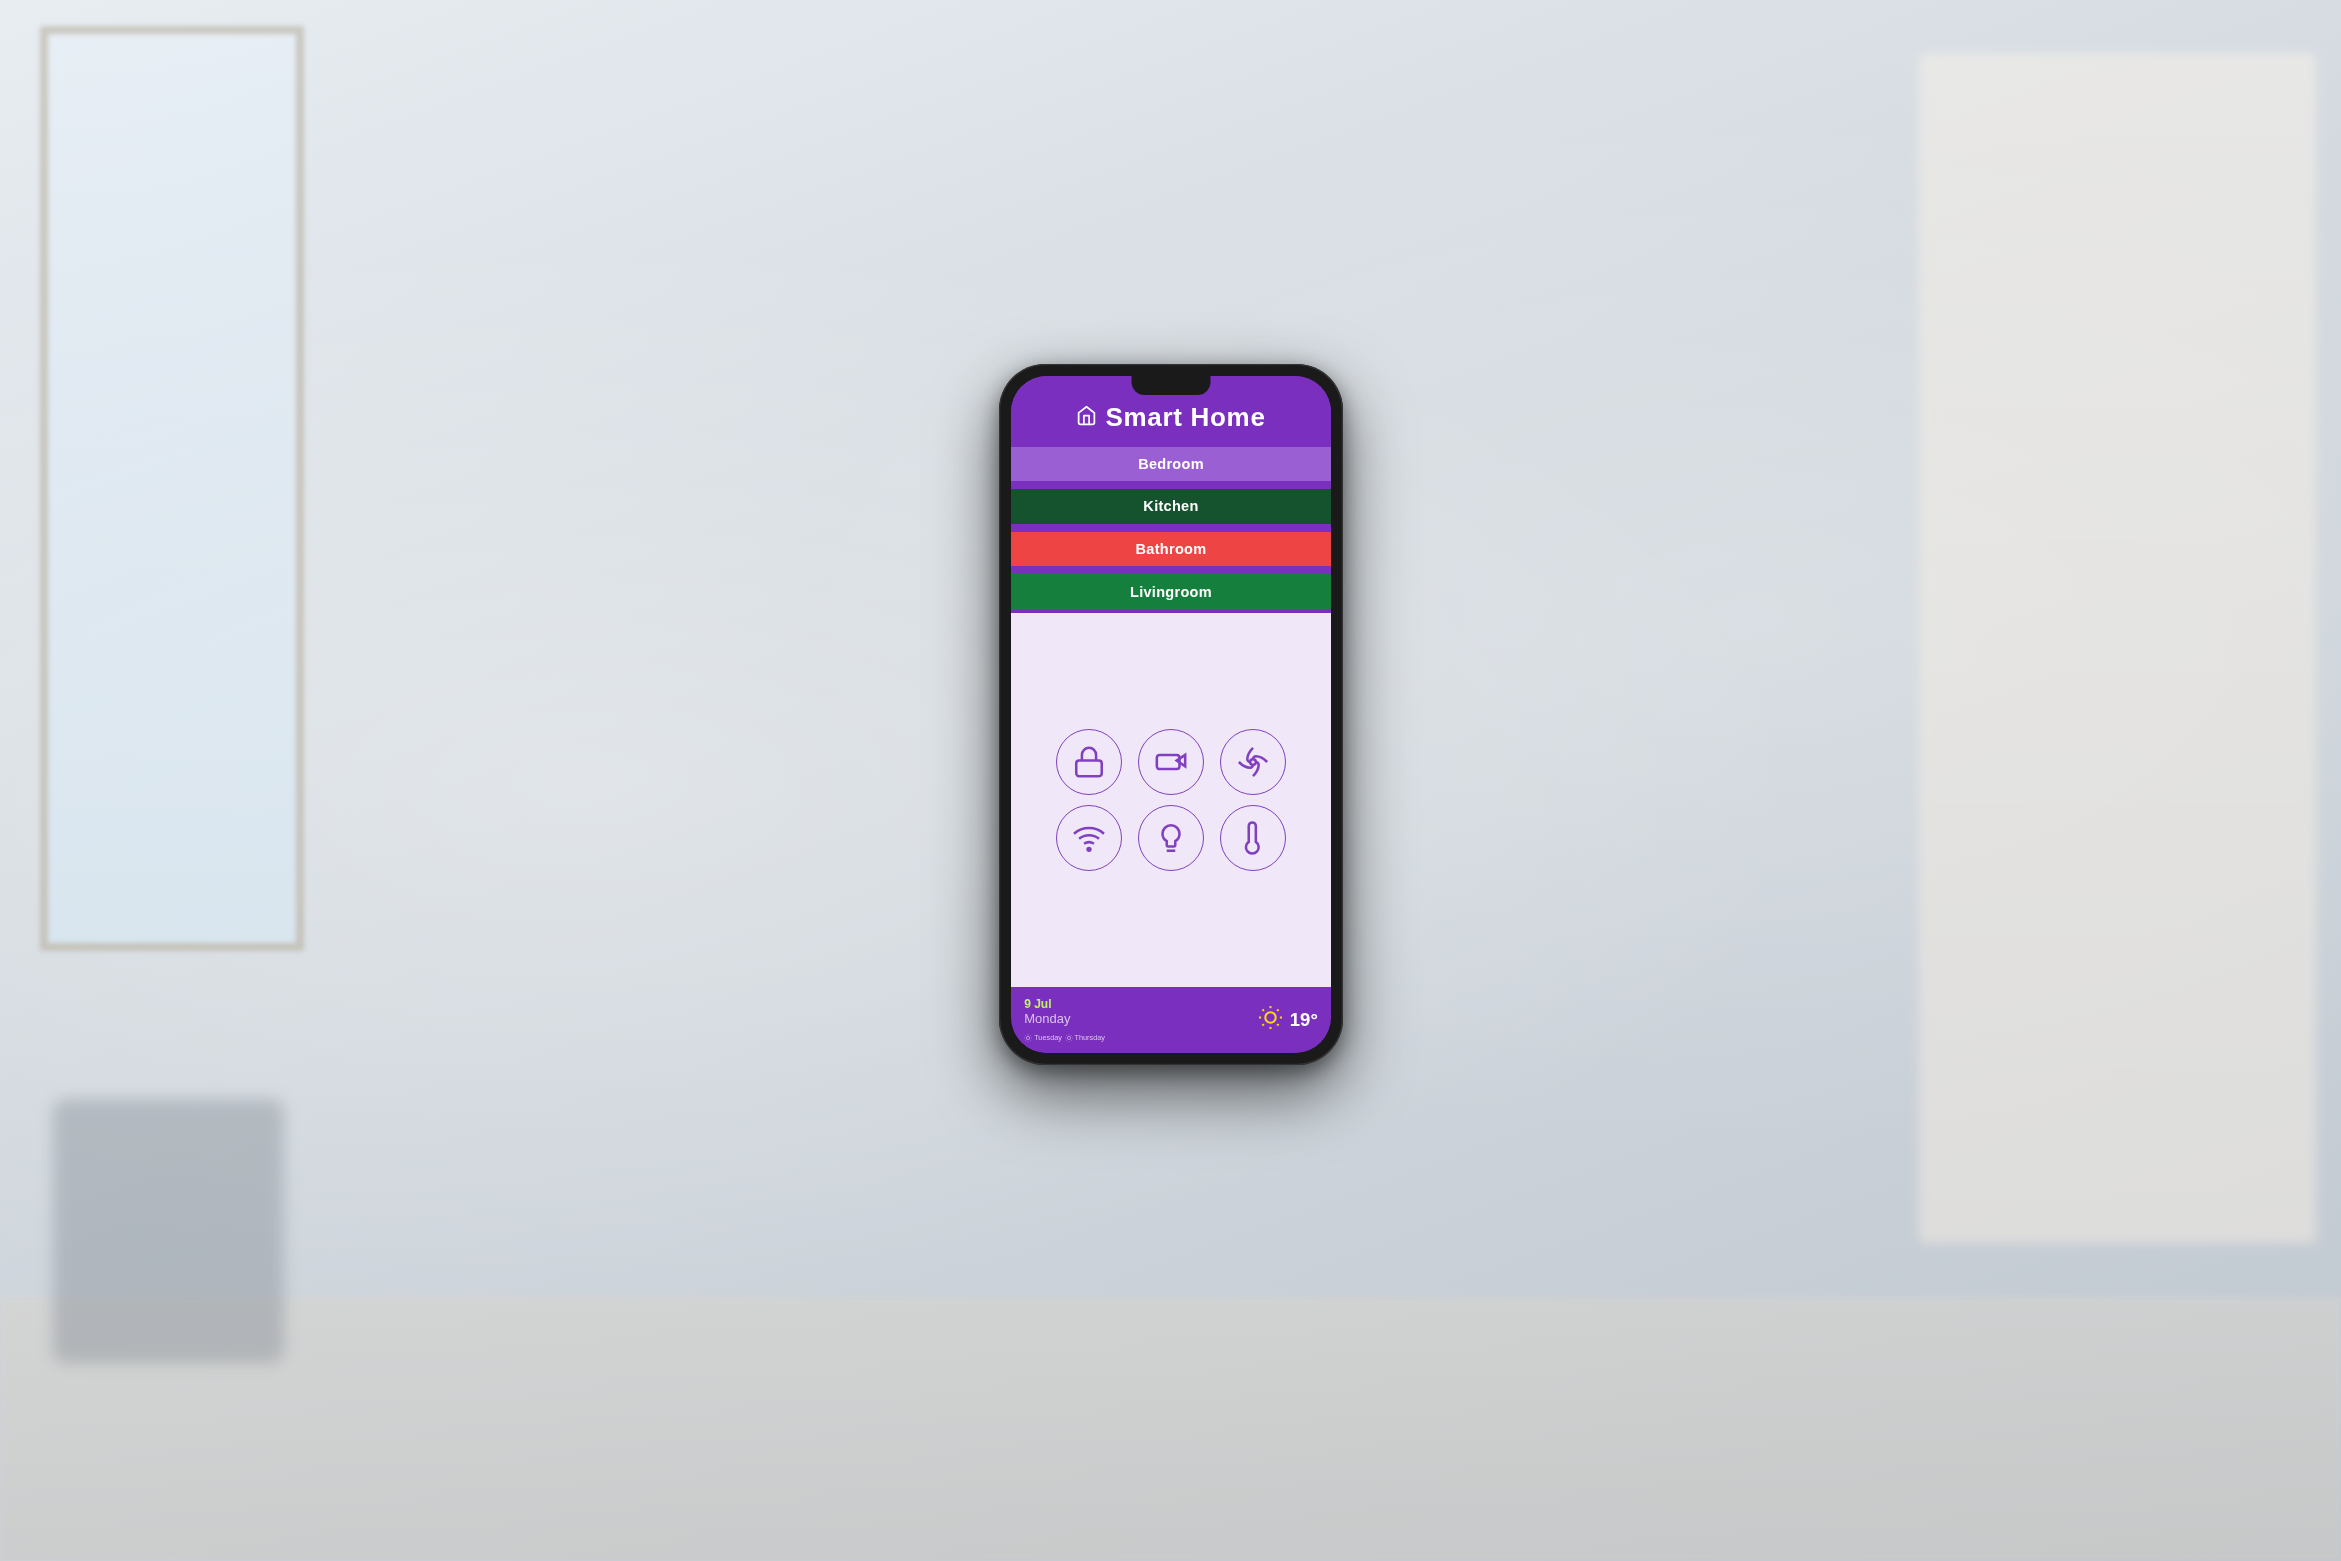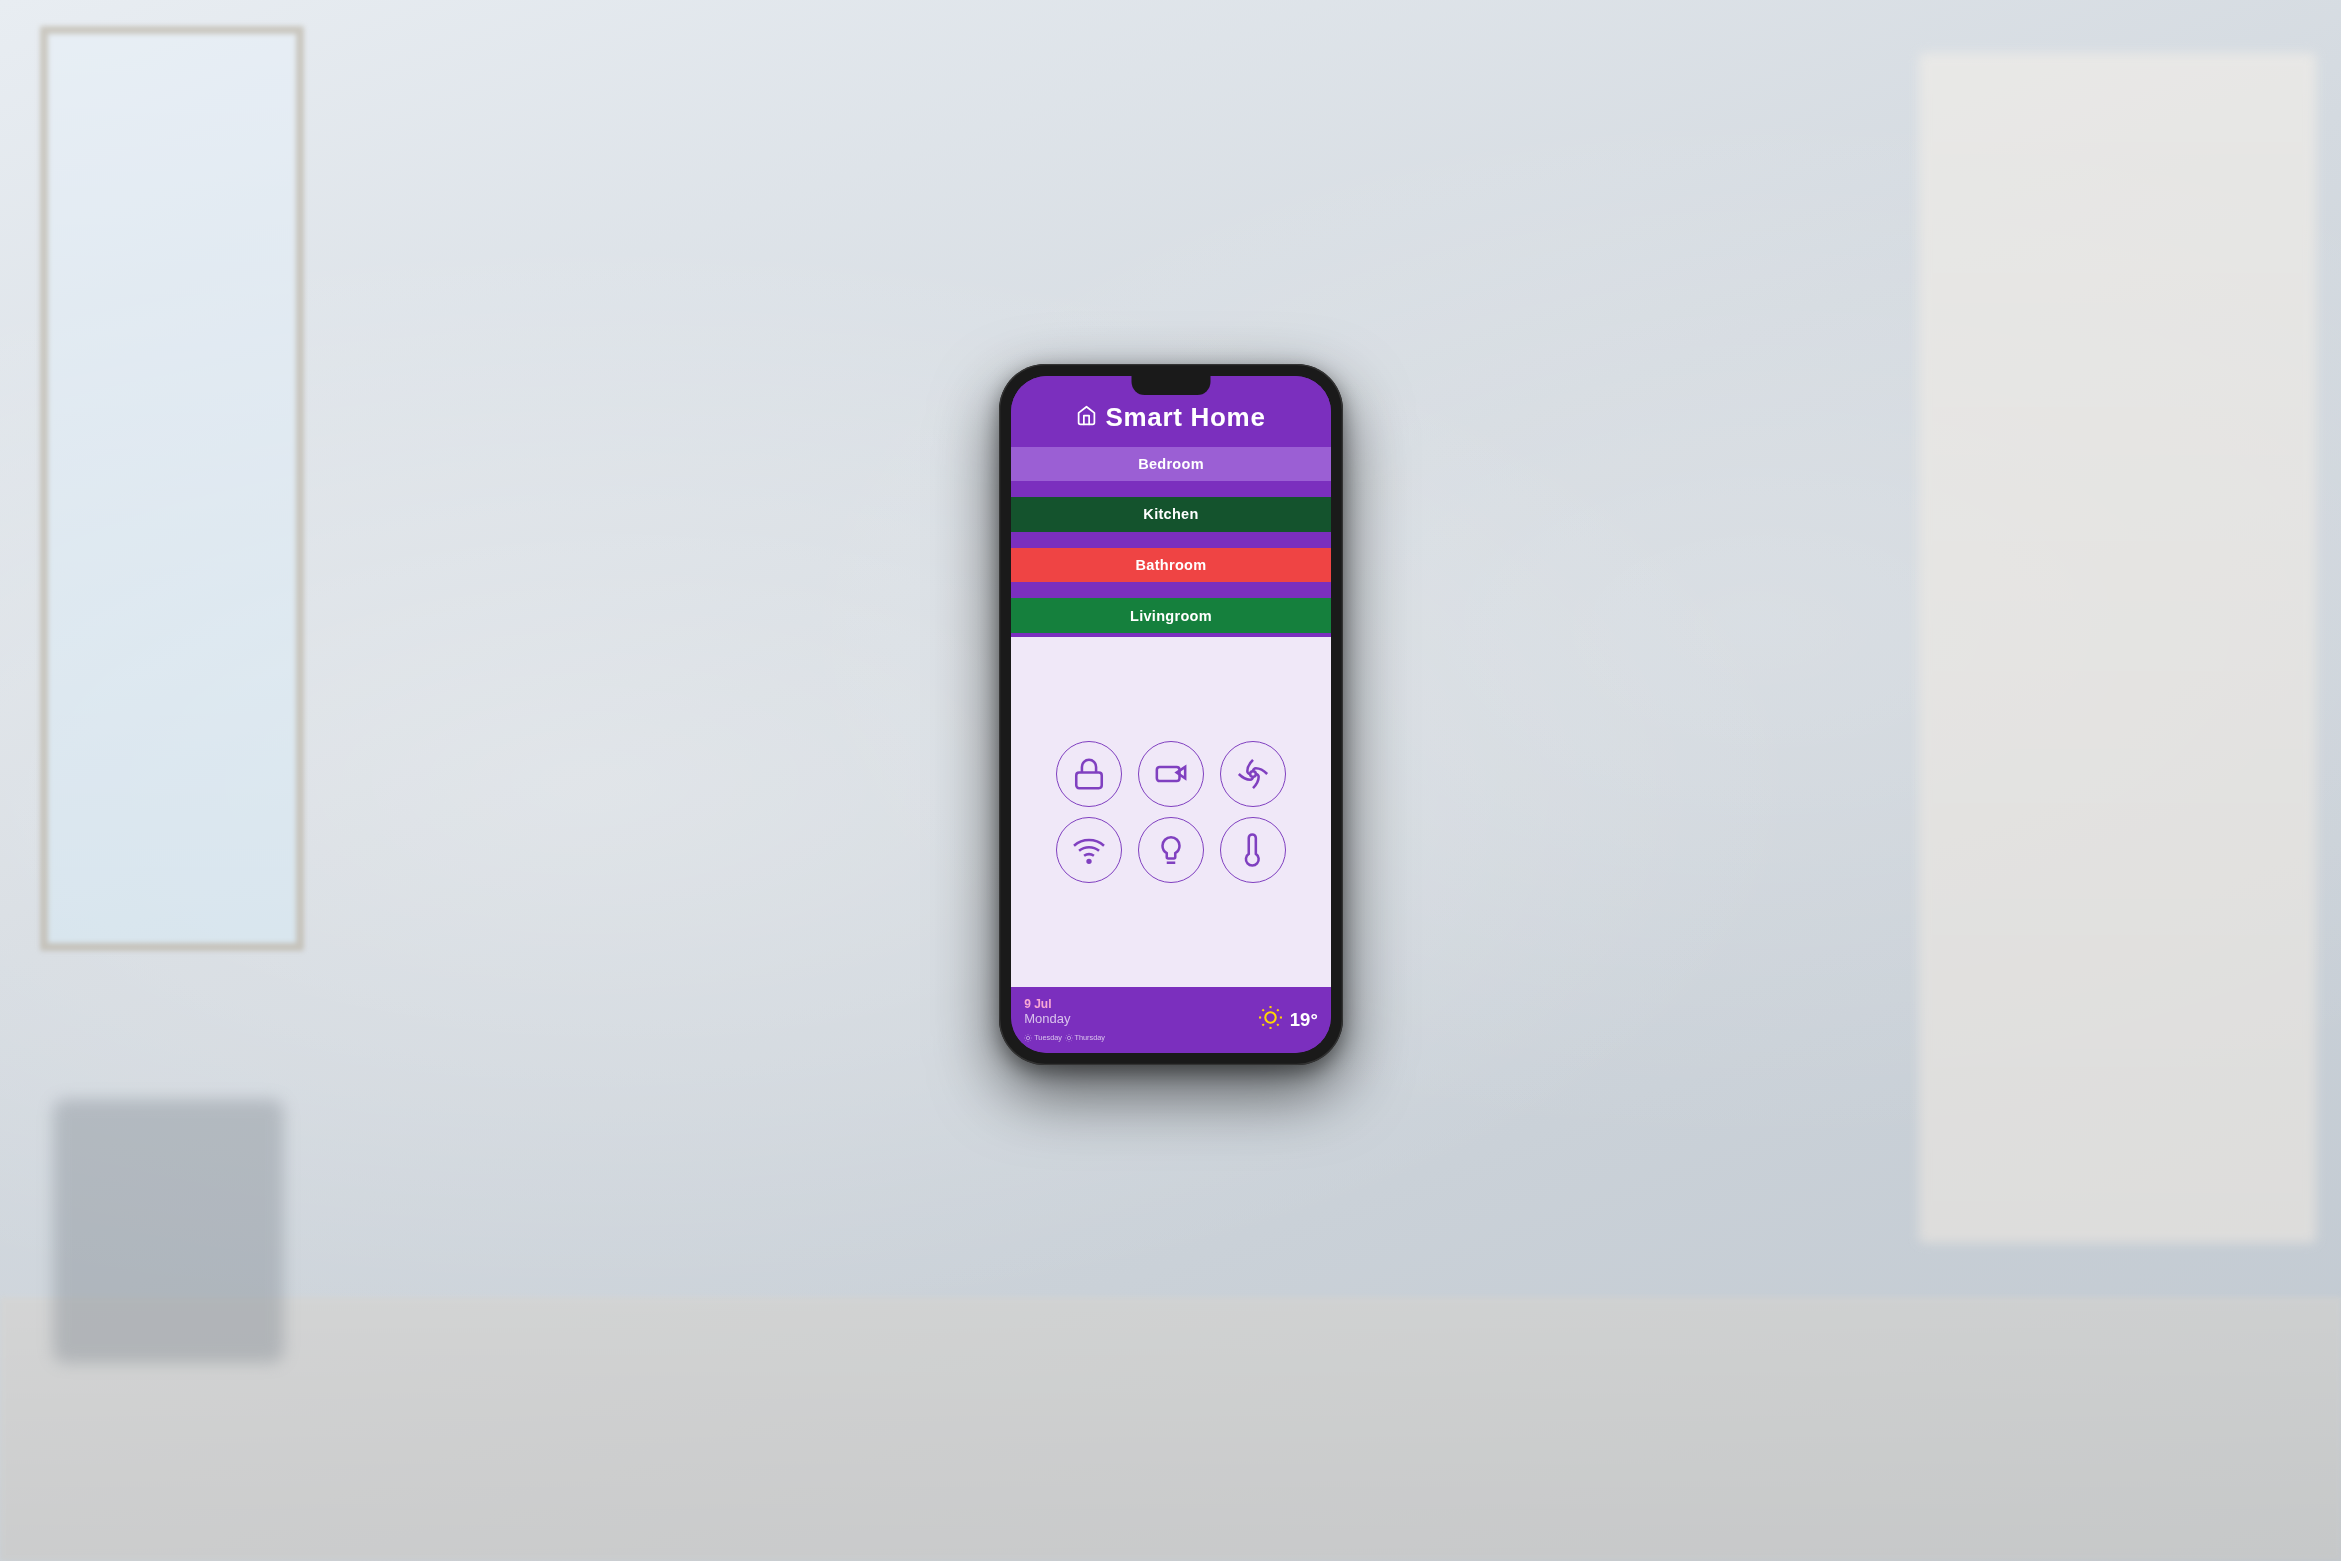--- a/index.html
+++ b/index.html
@@ -124,21 +124,21 @@
       color: white;
       font-size: 26px;
       font-weight: bold;
       letter-spacing: 0.7px;
     }
 
     
     .room-list {
       display: flex;
       flex-direction: column;
-      gap: 16px;
+      gap: 8px;
       padding: 0 0 4px;
     }
 
     .room-item {
       padding: 9.3px 13.2px;
       text-align: center;
       font-size: 14.5px;
       font-weight: 600;
       cursor: pointer;
       letter-spacing: 0.3px;
@@ -211,21 +211,21 @@
       justify-content: space-between;
       border-radius: 0 0 36px 36px;
     }
 
     .weather-left {
       display: flex;
       flex-direction: column;
     }
 
     .weather-date {
-      color: #f9a8d4;
+      color: #bef264;
       font-size: 12px;
       font-weight: bold;
     }
 
     .weather-day {
       color: rgba(255,255,255,0.7);
       font-size: 13px;
     }
 
     .weather-mini {

